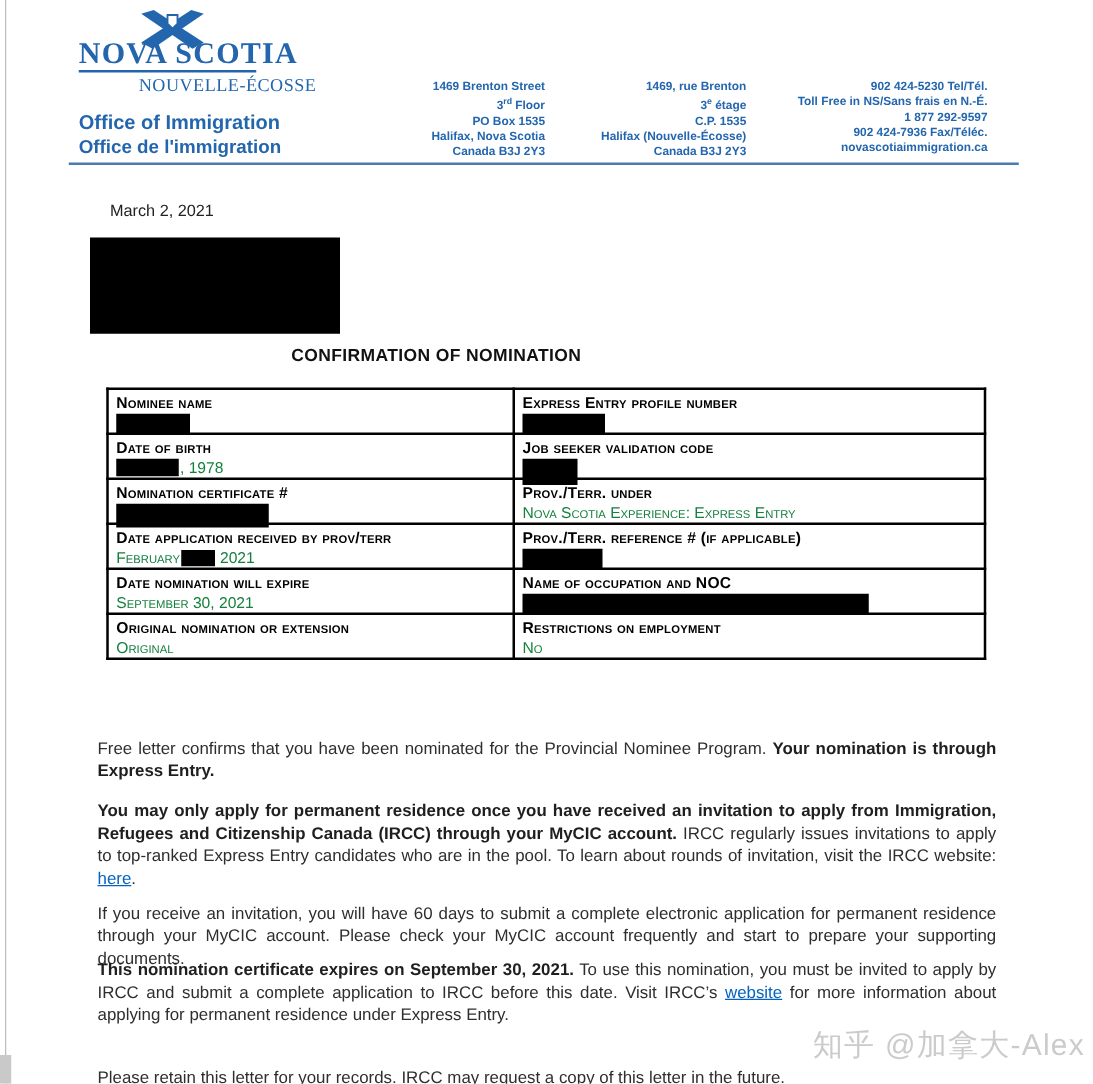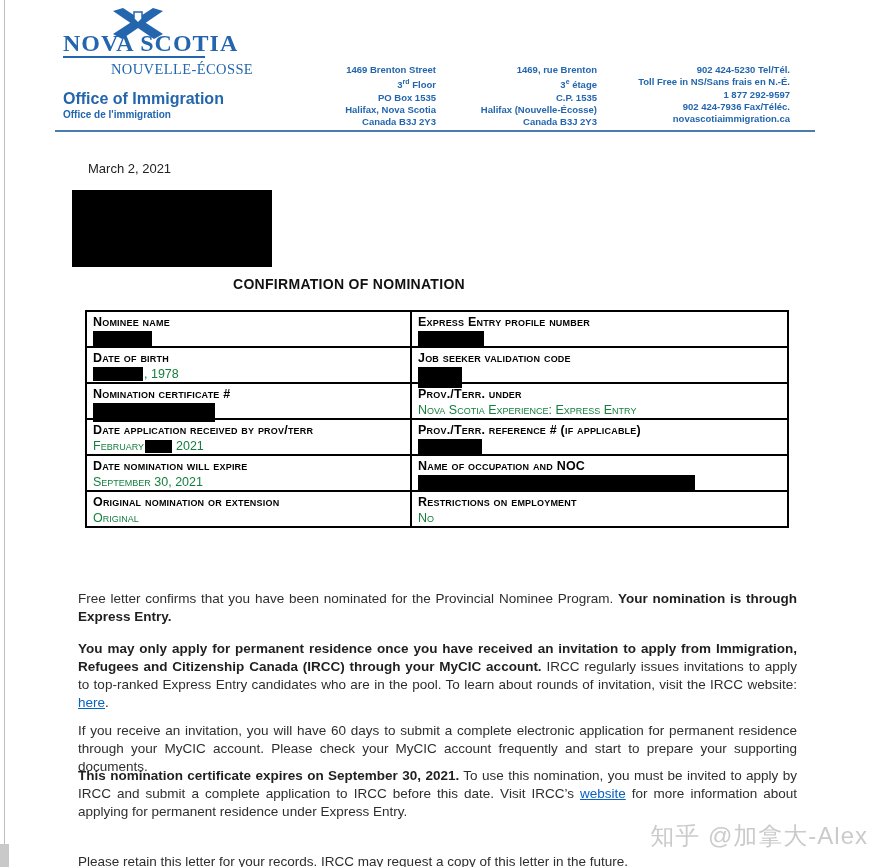--- a/index.html
+++ b/index.html
@@ -22,21 +22,21 @@
 
   
   .logo{position:absolute;left:63px;top:8px;width:180px;height:118px;color:var(--brand);}
   .logo .flag{position:absolute;left:46px;top:0;}
   .logo .wm-en{position:absolute;left:0;top:22px;font-family:"Liberation Serif",serif;font-weight:bold;
     font-size:24px;letter-spacing:1px;white-space:nowrap;}
   .logo .wm-rule{position:absolute;left:0;top:48px;width:142px;height:2px;background:var(--brand);}
   .logo .wm-fr{position:absolute;left:0;top:53px;font-family:"Liberation Serif",serif;font-weight:normal;
     font-size:14.5px;letter-spacing:0.4px;white-space:nowrap;margin-left:48px;}
   .logo .off1{position:absolute;left:0;top:82px;font-size:16px;font-weight:bold;white-space:nowrap;}
-  .logo .off2{position:absolute;left:0;top:101px;font-size:10px;font-weight:bold;white-space:nowrap;}
+  .logo .off2{position:absolute;left:0;top:101px;font-size:15px;font-weight:bold;white-space:nowrap;}
 
   .addr{position:absolute;top:64px;text-align:right;font-size:9.5px;font-weight:bold;
     line-height:12.3px;color:var(--brand);white-space:nowrap;}
   .addr sup{font-size:7px;}
   #addr-en{right:438px;}
   #addr-fr{right:277px;}
   #addr-tel{right:84px;}
   .hrule{position:absolute;left:55px;top:130px;width:760px;height:2px;background:var(--rule);}
 
   

